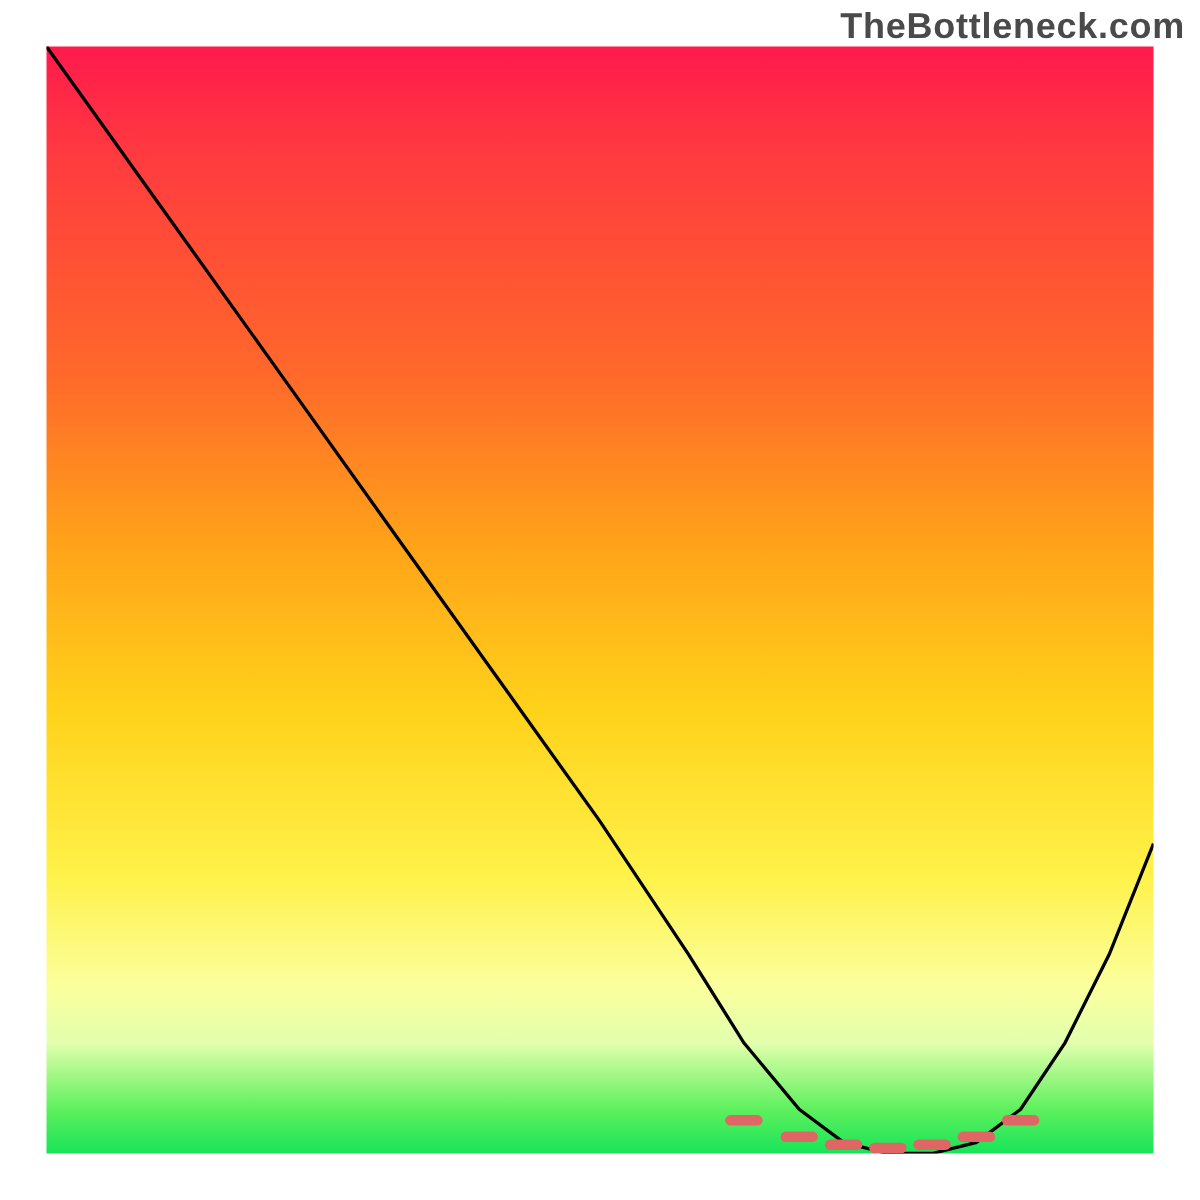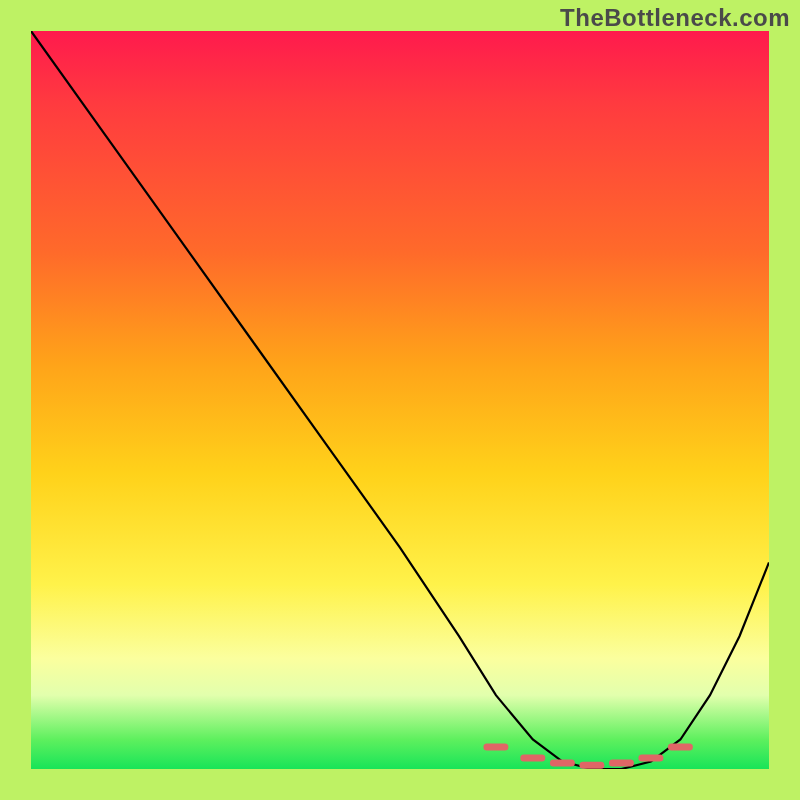--- a/index.html
+++ b/index.html
@@ -8,21 +8,21 @@
     background: #000;
     width: 800px;
     height: 800px;
     overflow: hidden;
     font-family: Arial, Helvetica, sans-serif;
   }
   .frame {
     position: relative;
     width: 800px;
     height: 800px;
-    background: #bef264;
+    background: #ffffff;
   }
   .watermark {
     position: absolute;
     top: 4px;
     right: 10px;
     color: #4a4a4a;
     font-size: 24px;
     font-weight: bold;
     letter-spacing: 0.5px;
     z-index: 3;

